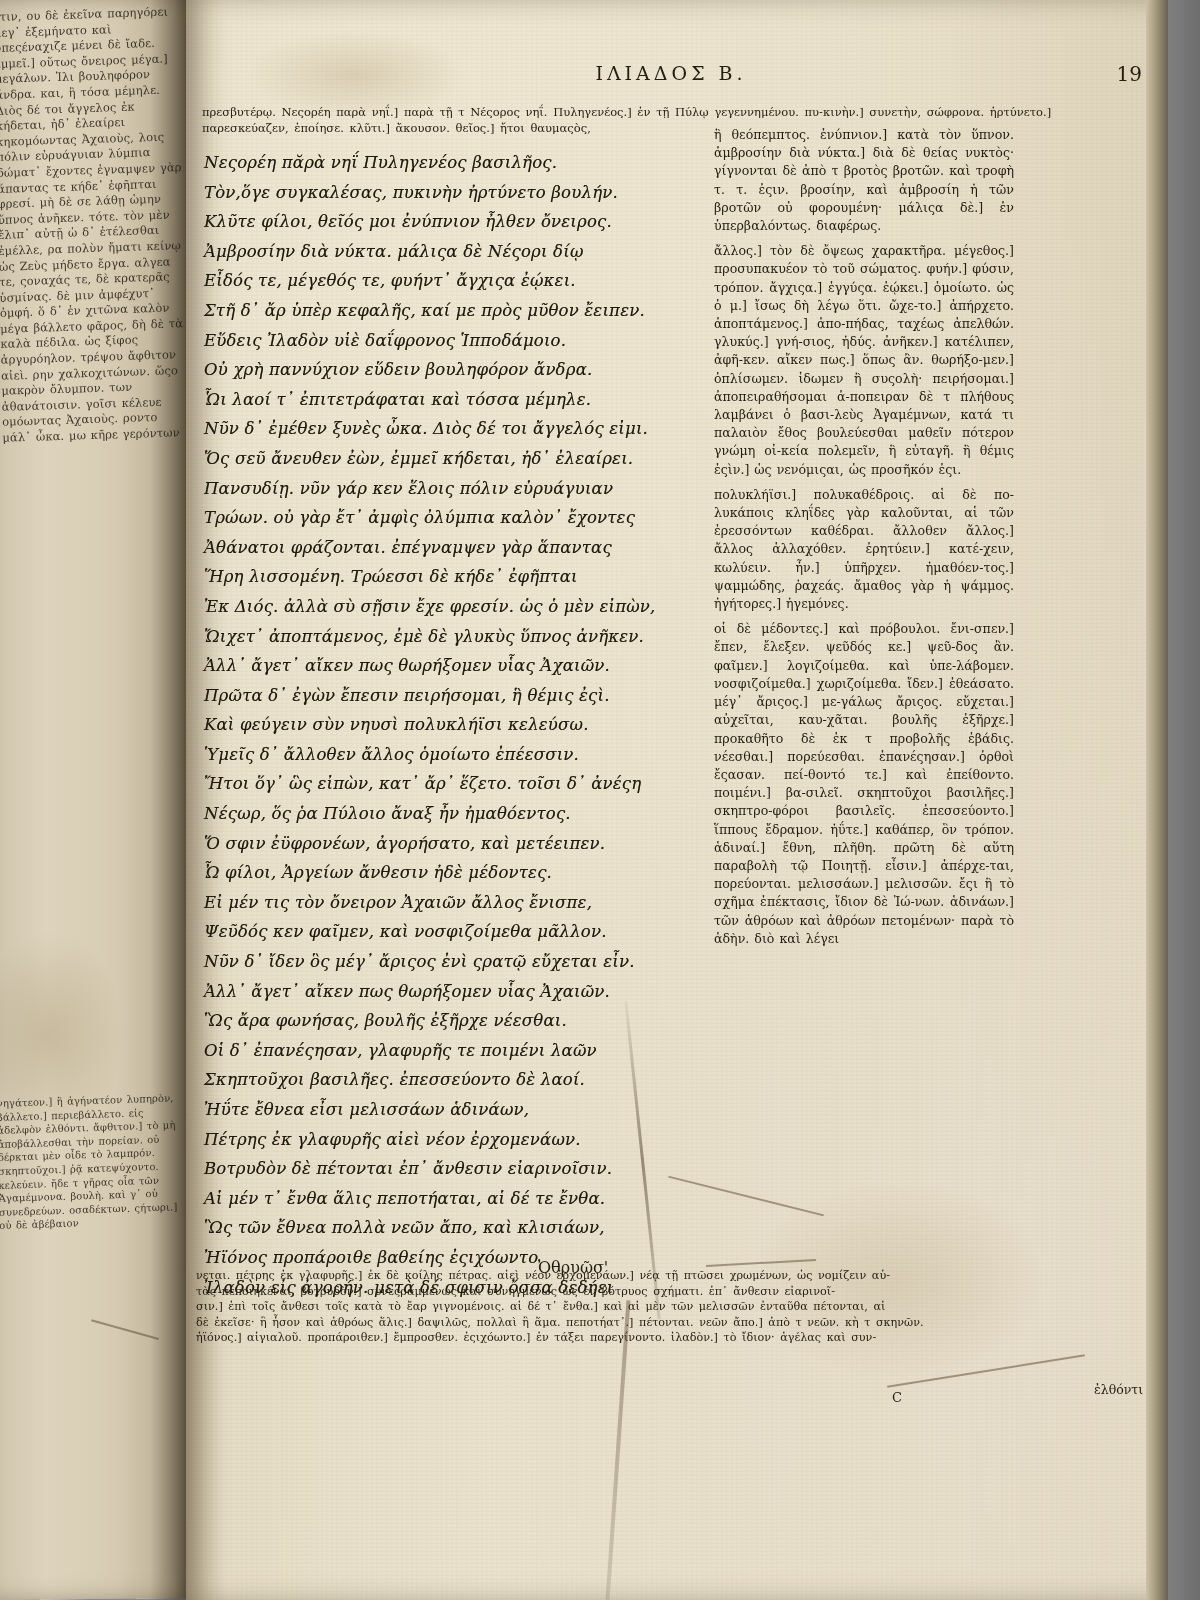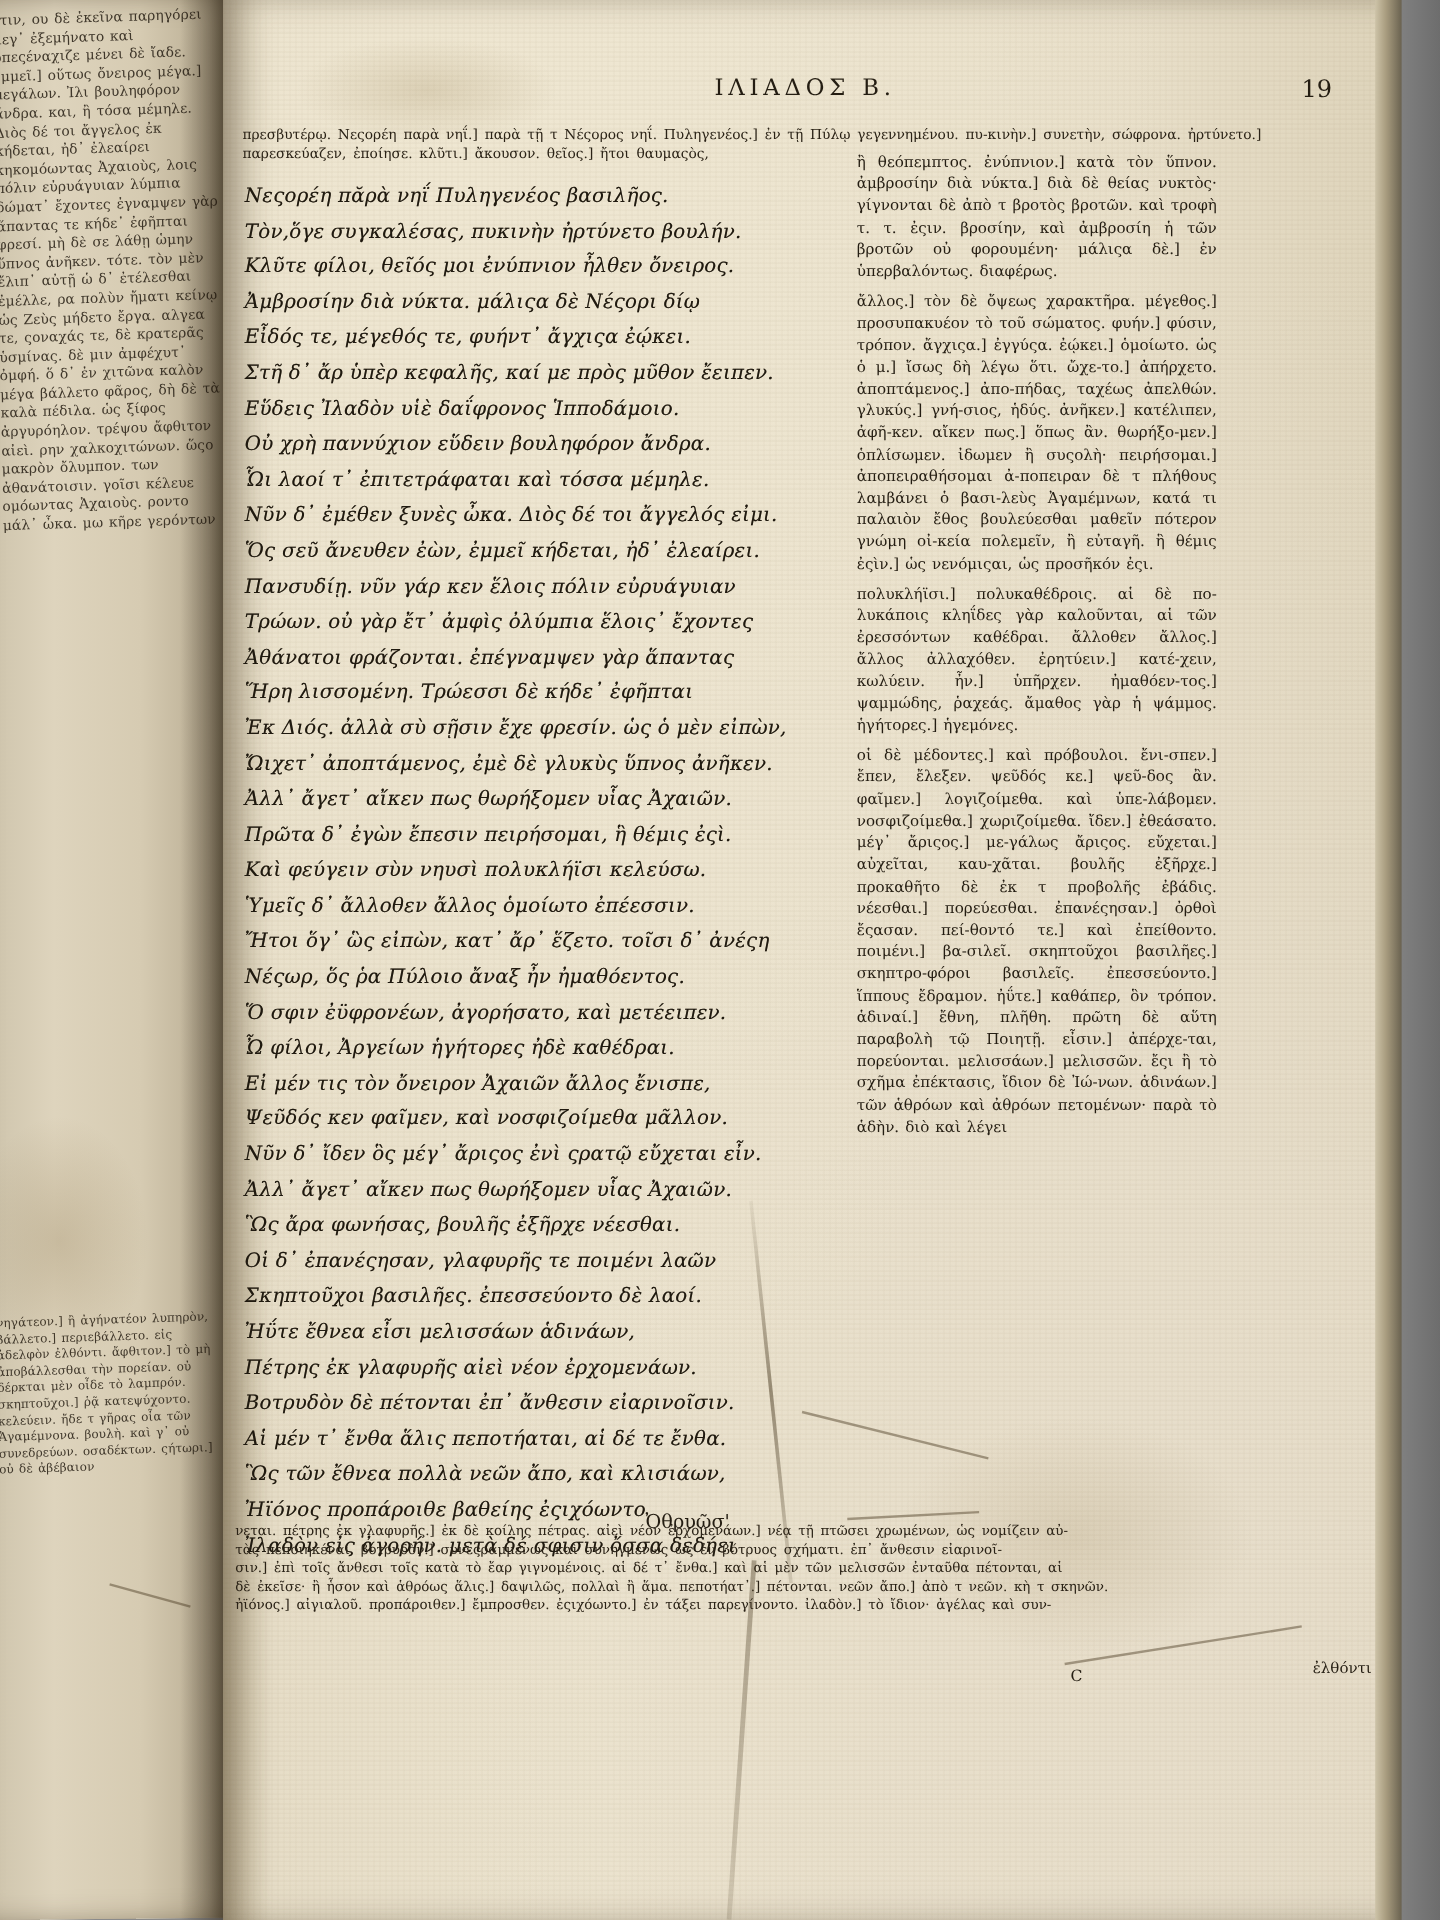--- a/index.html
+++ b/index.html
@@ -100,20 +100,21 @@
     position: absolute;
     background: rgba(70,55,30,.45);
     pointer-events: none;
   }
 
   .content {
     position: absolute;
     left: 0; top: 0;
     width: 970px; height: 1280px;
     color: #241d12;
+    padding-left: 32px;
   }
 
   .runhead {
     position: absolute;
     top: 62px;
     left: 0; width: 970px;
     text-align: center;
     font-size: 19px;
     letter-spacing: 4px;
   }
@@ -241,33 +242,33 @@
         <div class="l">Κλῦτε φίλοι, θεῖός μοι ἐνύπνιον ἦλθεν ὄνειρος.</div>
         <div class="l">Ἀμβροσίην διὰ νύκτα. μάλιςα δὲ Νέςορι δίῳ</div>
         <div class="l">Εἶδός τε, μέγεθός τε, φυήντ᾽ ἄγχιςα ἐῴκει.</div>
         <div class="l">Στῆ δ᾽ ἄρ ὑπὲρ κεφαλῆς, καί με πρὸς μῦθον ἔειπεν.</div>
         <div class="l">Εὕδεις Ἰλαδὸν υἱὲ δαΐφρονος Ἱπποδάμοιο.</div>
         <div class="l">Οὐ χρὴ παννύχιον εὕδειν βουληφόρον ἄνδρα.</div>
         <div class="l">Ὧι λαοί τ᾽ ἐπιτετράφαται καὶ τόσσα μέμηλε.</div>
         <div class="l">Νῦν δ᾽ ἐμέθεν ξυνὲς ὦκα. Διὸς δέ τοι ἄγγελός εἰμι.</div>
         <div class="l">Ὅς σεῦ ἄνευθεν ἐὼν, ἐμμεῖ κήδεται, ἠδ᾽ ἐλεαίρει.</div>
         <div class="l">Πανσυδίῃ. νῦν γάρ κεν ἕλοις πόλιν εὐρυάγυιαν</div>
-        <div class="l">Τρώων. οὐ γὰρ ἔτ᾽ ἀμφὶς ὀλύμπια ἕλοις᾽ ἔχοντες</div>
+        <div class="l">Τρώων. οὐ γὰρ ἔτ᾽ ἀμφὶς ὀλύμπια καλὸν᾽ ἔχοντες</div>
         <div class="l">Ἀθάνατοι φράζονται. ἐπέγναμψεν γὰρ ἅπαντας</div>
         <div class="l">Ἥρη λισσομένη. Τρώεσσι δὲ κήδε᾽ ἐφῆπται</div>
         <div class="l">Ἐκ Διός. ἀλλὰ σὺ σῇσιν ἔχε φρεσίν. ὡς ὁ μὲν εἰπὼν,</div>
         <div class="l">Ὤιχετ᾽ ἀποπτάμενος, ἐμὲ δὲ γλυκὺς ὕπνος ἀνῆκεν.</div>
         <div class="l">Ἀλλ᾽ ἄγετ᾽ αἴκεν πως θωρήξομεν υἷας Ἀχαιῶν.</div>
         <div class="l">Πρῶτα δ᾽ ἐγὼν ἔπεσιν πειρήσομαι, ἣ θέμις ἐςὶ.</div>
         <div class="l">Καὶ φεύγειν σὺν νηυσὶ πολυκλήϊσι κελεύσω.</div>
         <div class="l">Ὑμεῖς δ᾽ ἄλλοθεν ἄλλος ὁμοίωτο ἐπέεσσιν.</div>
         <div class="l">Ἤτοι ὅγ᾽ ὣς εἰπὼν, κατ᾽ ἄρ᾽ ἕζετο. τοῖσι δ᾽ ἀνέςη</div>
         <div class="l">Νέςωρ, ὅς ῥα Πύλοιο ἄναξ ἦν ἠμαθόεντος.</div>
         <div class="l">Ὅ σφιν ἐϋφρονέων, ἀγορήσατο, καὶ μετέειπεν.</div>
-        <div class="l">Ὦ φίλοι, Ἀργείων ἡγήτορες ἠδὲ καθέδραι.</div>
+        <div class="l">Ὦ φίλοι, Ἀργείων ἄνθεσιν ἠδὲ μέδοντες.</div>
         <div class="l">Εἰ μέν τις τὸν ὄνειρον Ἀχαιῶν ἄλλος ἔνισπε,</div>
         <div class="l">Ψεῦδός κεν φαῖμεν, καὶ νοσφιζοίμεθα μᾶλλον.</div>
         <div class="l">Νῦν δ᾽ ἴδεν ὃς μέγ᾽ ἄριςος ἐνὶ ςρατῷ εὔχεται εἶν.</div>
         <div class="l">Ἀλλ᾽ ἄγετ᾽ αἴκεν πως θωρήξομεν υἷας Ἀχαιῶν.</div>
         <div class="l">Ὣς ἄρα φωνήσας, βουλῆς ἐξῆρχε νέεσθαι.</div>
         <div class="l">Οἱ δ᾽ ἐπανέςησαν, γλαφυρῆς τε ποιμένι λαῶν</div>
         <div class="l">Σκηπτοῦχοι βασιλῆες. ἐπεσσεύοντο δὲ λαοί.</div>
         <div class="l">Ἠΰτε ἔθνεα εἶσι μελισσάων ἁδινάων,</div>
         <div class="l">Πέτρης ἐκ γλαφυρῆς αἰεὶ νέον ἐρχομενάων.</div>
         <div class="l">Βοτρυδὸν δὲ πέτονται ἐπ᾽ ἄνθεσιν εἰαρινοῖσιν.</div>

